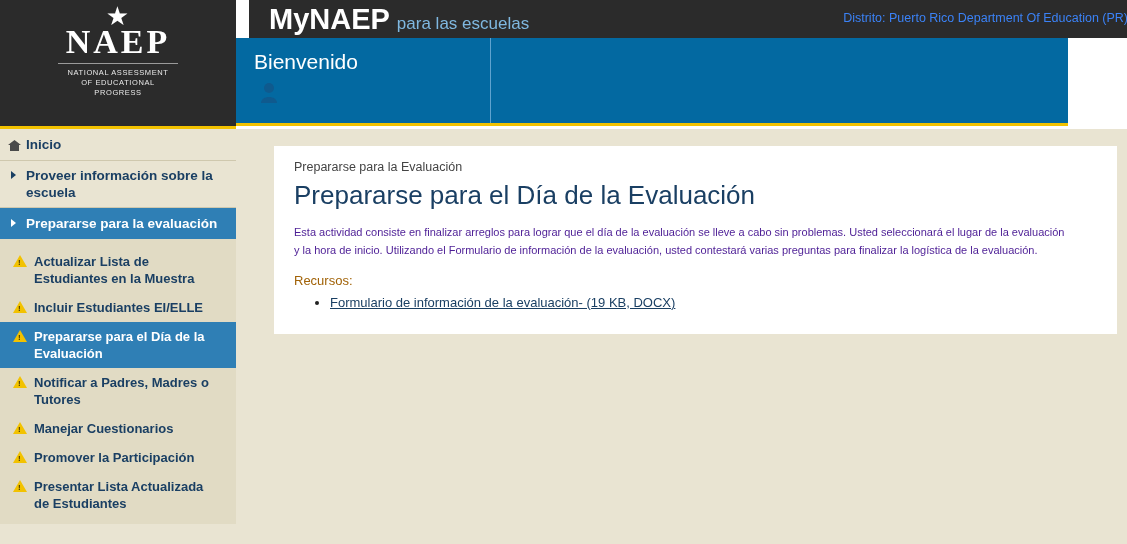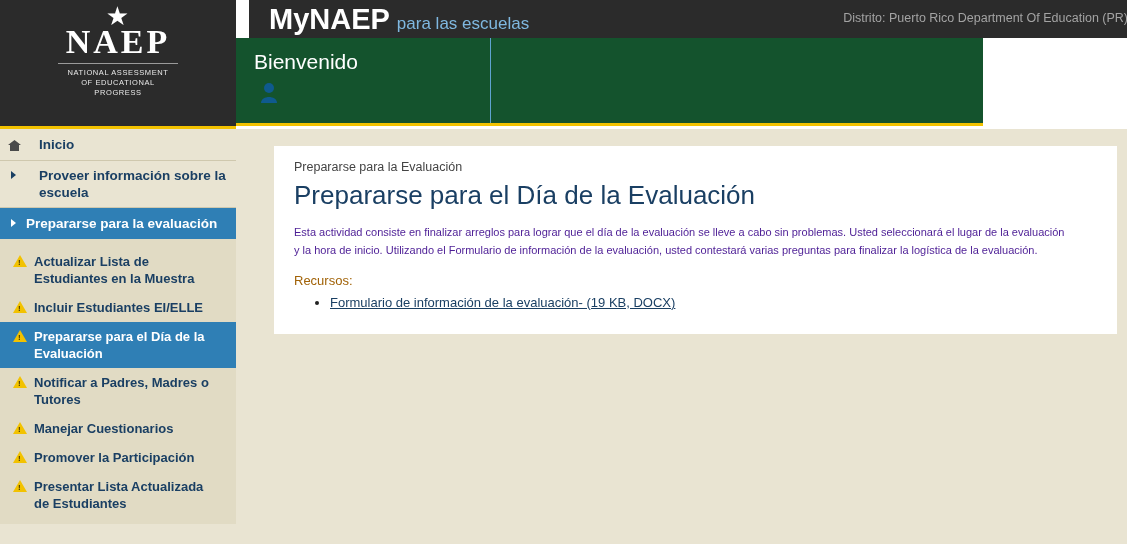--- a/index.html
+++ b/index.html
@@ -81,30 +81,30 @@
   .mynaep-sub {
     font-size: 17px;
     font-weight: normal;
     color: #7fb8e0;
     margin-left: 7px;
   }
   .district {
     position: absolute;
     right: 12px; top: 11px;
     font-size: 12.5px;
-    color: #a3a3a3;
+    color: #3b82f6;
   }
 
   
   .bluebar {
     position: absolute;
     left: 236px; top: 38px;
-    width: 747px;
+    width: 832px;
     height: 88px;
-    background: #14532d;
+    background: #0369a1;
     border-bottom: 3px solid #f2c200;
     text-decoration: underline;
   }
   .welcome {
     position: absolute;
     left: 18px; top: 12px;
     font-size: 21px;
     color: #ffffff;
   }
   .welcome-user-icon {
@@ -153,21 +153,21 @@
     width: 236px;
     height: 415px;
     background: #e9e4d2;
     overflow: hidden;
   }
   .side-top {
     background: #e9e4d2;
   }
   .side-item {
     position: relative;
-    padding: 6px 10px 6px 39px;
+    padding: 6px 10px 6px 26px;
     font-size: 13.5px;
     font-weight: bold;
     color: #1a3f63;
     line-height: 17px;
     cursor: pointer;
   }
   .side-item .bullet {
     position: absolute;
     left: 11px; top: 10px;
     width: 0; height: 0;

